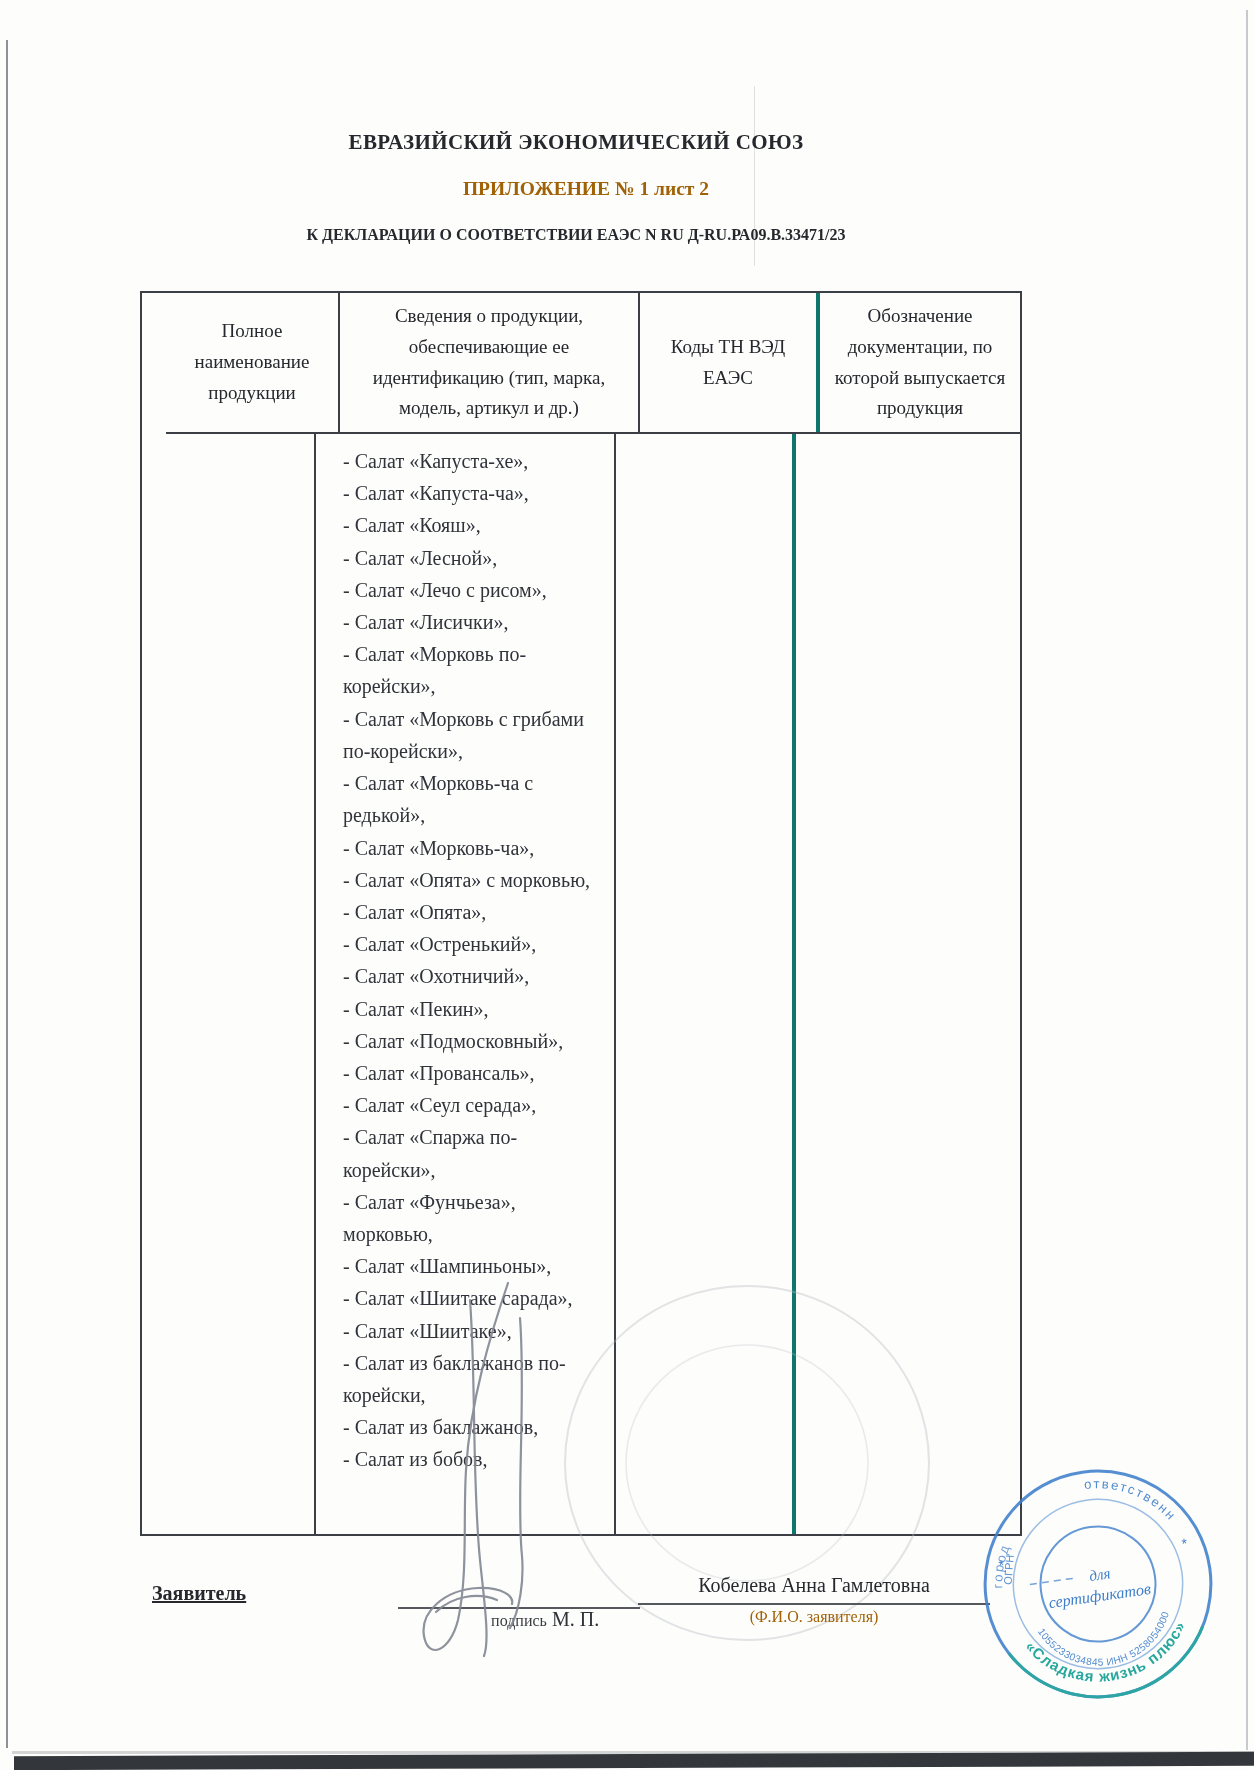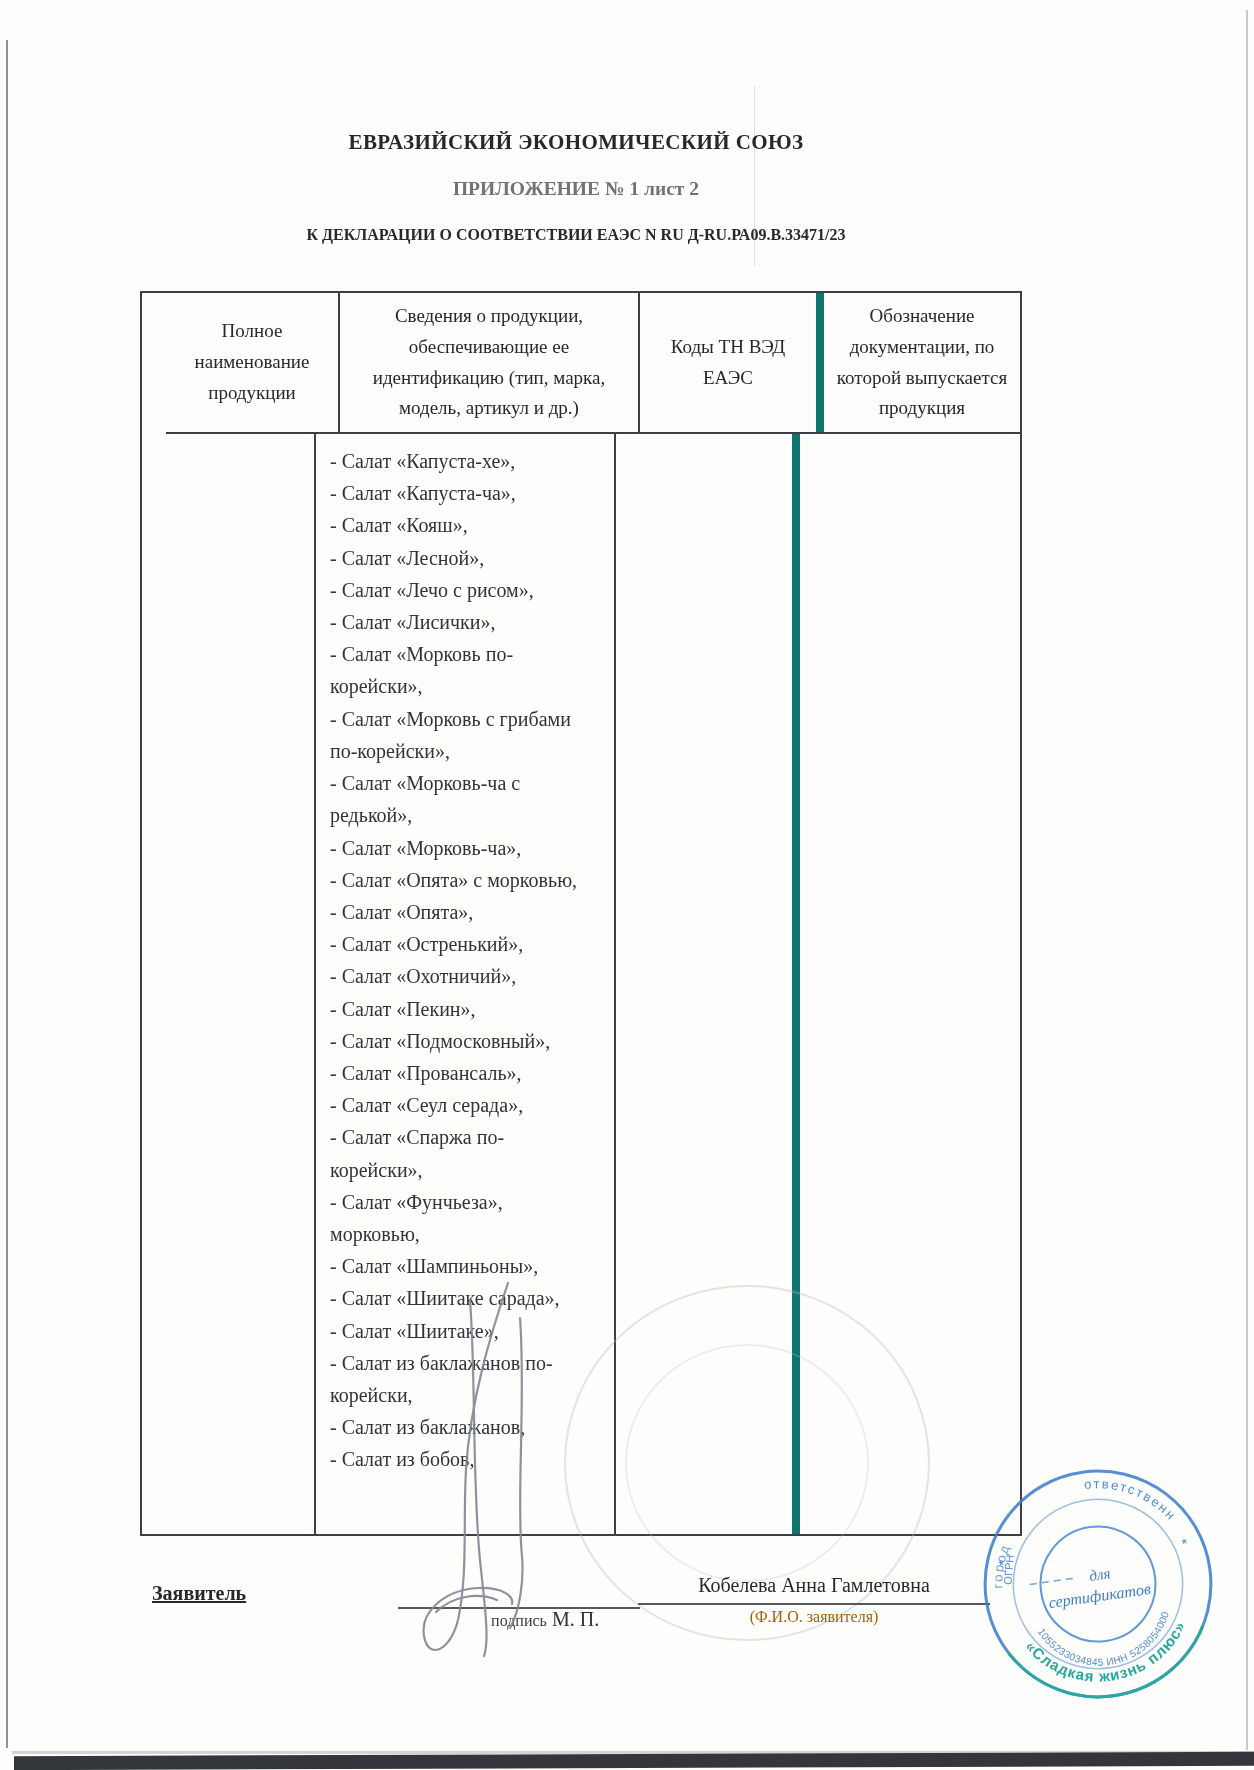--- a/index.html
+++ b/index.html
@@ -7,36 +7,36 @@
         font-family:"Liberation Serif",serif;color:#2e3136;}
   
   .edge-left{position:absolute;left:6px;top:40px;bottom:22px;width:2px;background:#60646a;opacity:.7;}
   .edge-right{position:absolute;right:6px;top:10px;bottom:20px;width:2px;background:#b9bdc1;opacity:.8;}
   .edge-bottom-shadow{position:absolute;left:12px;right:0;bottom:16px;height:3px;background:#d2d4d6;}
   .edge-bottom{position:absolute;left:14px;right:0;bottom:2px;height:14px;background:#33373b;transform:skewY(-.2deg);}
   .fold-line{position:absolute;left:754px;top:86px;width:1px;height:180px;background:#e0e0de;}
   
   .titles{position:absolute;left:0;top:0;width:1152px;text-align:center;}
   .t1{position:absolute;left:0;top:130px;width:100%;font-size:21px;font-weight:bold;letter-spacing:.4px;color:#26282d;}
-  .t2{position:absolute;left:0;top:178px;width:100%;font-size:19.5px;font-weight:bold;color:#737373;}
+  .t2{position:absolute;left:10px;top:178px;width:100%;font-size:19.5px;font-weight:bold;color:#a16207;}
   .t3{position:absolute;left:0;top:226px;width:100%;font-size:16px;font-weight:bold;color:#26282d;}
   
   .doc-table{position:absolute;left:140px;top:291px;width:882px;border:2px solid #3c3f45;box-sizing:border-box;}
   .trow{display:flex;align-items:stretch;}
   .thead{border-bottom:2px solid #3c3f45;min-height:130px;margin-left:24px;}
   .tbody{min-height:1100px;}
   .cell{box-sizing:border-box;}
   .c1{width:172px;}
   .c2{width:300px;border-left:2px solid #3c3f45;}
   .c3{width:178px;border-left:2px solid #3c3f45;}
-  .c4{flex:1;border-left:8px solid #0f766e;}
+  .c4{flex:1;border-left:4px solid #0f766e;}
   .hcell{display:flex;align-items:center;justify-content:center;text-align:center;
          padding:8px 10px;font-size:19px;line-height:1.62;color:#26282d;}
   .plist{padding:11px 8px 0 14px;font-size:20px;color:#30333a;}
-  .pline{line-height:32.2px;white-space:nowrap;}
+  .pline{line-height:32.2px;white-space:nowrap;margin-left:13px;}
   
   .applicant{position:absolute;left:152px;top:1582px;font-size:20px;font-weight:bold;color:#26282d;text-decoration:underline;}
   .sig-rule{position:absolute;left:398px;top:1607px;width:242px;border-top:2px solid #55585d;}
   .sig-caption{position:absolute;left:398px;top:1612px;width:242px;text-align:center;font-size:16px;color:#3a3d42;}
   .mp{position:absolute;left:552px;top:1608px;font-size:20px;color:#2e3136;}
   .name-rule{position:absolute;left:638px;top:1603px;width:352px;border-top:2px solid #55585d;}
   .name{position:absolute;left:638px;top:1574px;width:352px;text-align:center;font-size:20px;color:#26282d;}
   .name-caption{position:absolute;left:638px;top:1608px;width:352px;text-align:center;font-size:16px;color:#a16207;}
   
   .ghost-stamp{position:absolute;left:555px;top:1275px;pointer-events:none;}

